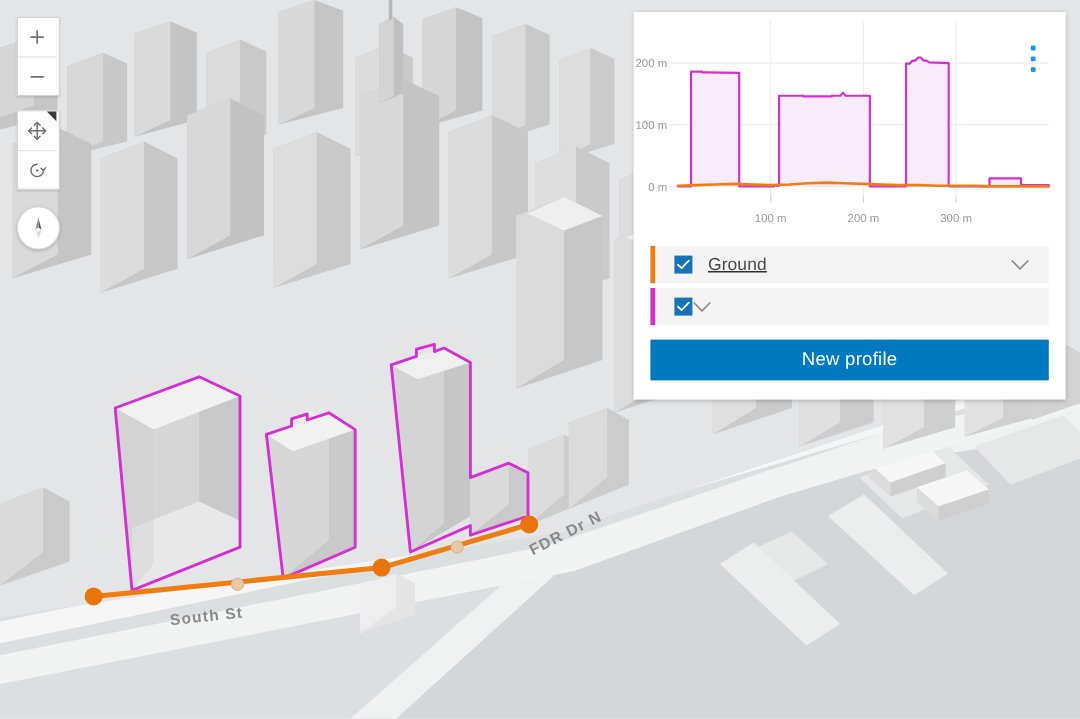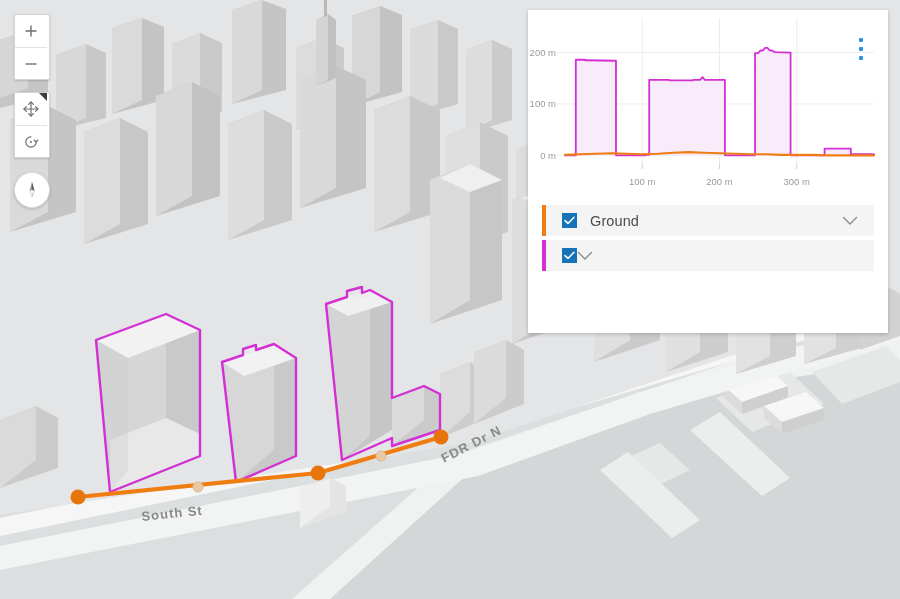--- a/index.html
+++ b/index.html
@@ -75,21 +75,21 @@
   .kebab {
     position: absolute; right: 18px; top: 25px;
     width: 18px; height: 28px;
     display: flex; flex-direction: column;
     align-items: center; justify-content: space-between;
     padding: 3px 0; cursor: pointer; z-index: 6;
   }
   .kebab i { display:block; width: 4px; height: 4px; background: #2196e8; border-radius: 1px; }
   .chart-wrap svg { display: block; }
 
-  .legend-area { padding: 0 14px; }
+  .legend-area { padding: 0 14px; text-decoration: underline; }
   .legend-row {
     display: flex; align-items: center;
     height: 31px;
     background: #f4f4f4;
     margin-bottom: 4px;
     cursor: pointer;
     position: relative;
   }
   .swatch { width: 4px; height: 31px; flex: 0 0 4px; }
   .cbox {
@@ -394,14 +394,17 @@
           </svg>
         </span>
         <span class="chev">
           <svg width="16" height="10" viewBox="0 0 16 10">
             <path d="M1.5 1.5 L8 8 L14.5 1.5" stroke="#8a8a8a" stroke-width="1.4" fill="none" stroke-linecap="round" stroke-linejoin="round"></path>
           </svg>
         </span>
       </div>
     </div>
 
+    <div class="newprofile-wrap">
+      <button id="new-profile-btn">New profile</button>
+    </div>
   </div>
 </div>
 
 </body></html>

